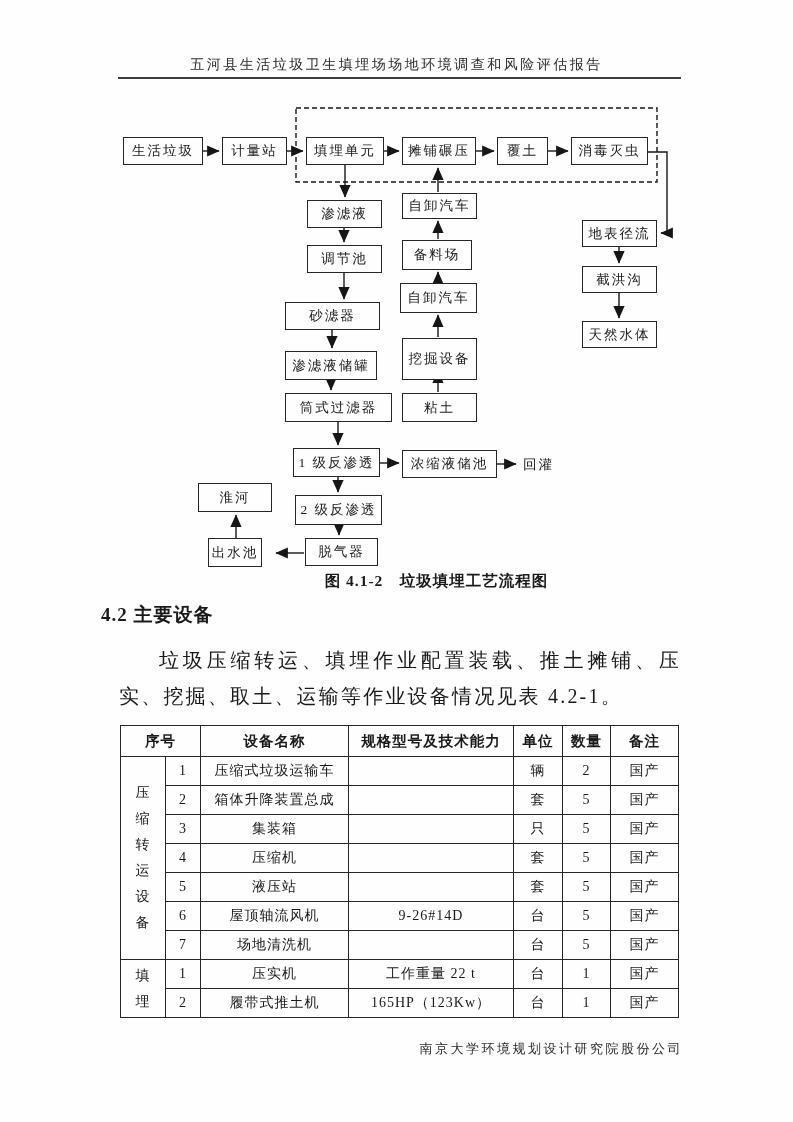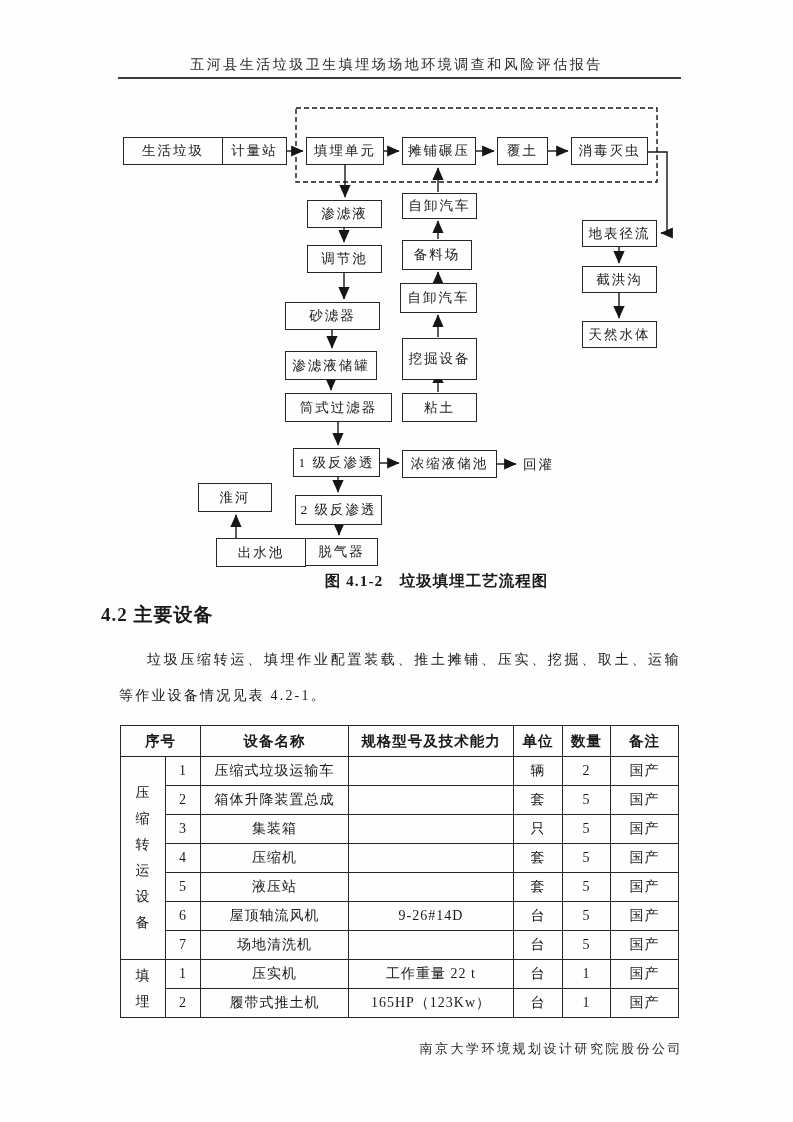--- a/index.html
+++ b/index.html
@@ -15,21 +15,21 @@
   .flow{position:absolute;top:100px;left:0;width:793px;height:505px;}
   .flow svg{position:absolute;top:0;left:0;}
   .nd{position:absolute;border:1.4px solid #262626;background:#fefefe;
     display:flex;align-items:center;justify-content:center;
     font-size:13.5px;letter-spacing:2px;white-space:nowrap;box-sizing:border-box;}
   .plain-label{position:absolute;font-size:13.5px;letter-spacing:2px;}
   .fig-caption{position:absolute;top:471px;left:0;width:793px;text-align:center;
     font-weight:bold;font-size:15.5px;letter-spacing:1px;padding-left:40px;}
   
   .sec-heading{position:absolute;top:602px;left:101px;font-weight:bold;font-size:19px;letter-spacing:1px;}
-  .body-par{position:absolute;top:642px;left:119px;width:562px;font-size:14px;
+  .body-par{position:absolute;top:642px;left:119px;width:562px;font-size:20px;
     line-height:36px;letter-spacing:2.2px;text-align:justify;text-indent:2em;}
   
   .tbl-caption{position:absolute;top:703px;left:120px;width:558px;text-align:center;
     font-weight:bold;font-size:15px;letter-spacing:1px;}
   table.equip{position:absolute;top:725px;left:120px;width:558px;border-collapse:collapse;
     table-layout:fixed;font-size:14px;}
   table.equip td,table.equip th{border:1.4px solid #262626;text-align:center;
     vertical-align:middle;padding:0;letter-spacing:1px;overflow:hidden;}
   table.equip th{height:30px;font-weight:bold;font-size:14.5px;}
   table.equip td{height:28px;}
@@ -76,38 +76,38 @@
         <line x1="438" y1="92" x2="438" y2="68" marker-end="url(#ah)"></line>
         <line x1="438" y1="139" x2="438" y2="121" marker-end="url(#ah)"></line>
         <line x1="438" y1="182" x2="438" y2="172" marker-end="url(#ah)"></line>
         <line x1="438" y1="237" x2="438" y2="215" marker-end="url(#ah)"></line>
         <line x1="438" y1="292" x2="438" y2="271" marker-end="url(#ah)"></line>
         <line x1="619" y1="147" x2="619" y2="163" marker-end="url(#ah)"></line>
         <line x1="619" y1="193" x2="619" y2="218" marker-end="url(#ah)"></line>
       </g>
     </svg>
 
-    <div class="nd" style="left:123px;top:37px;width:100px;height:28px">生活垃圾</div>
+    <div class="nd" style="left:123px;top:37px;width:80px;height:28px">生活垃圾</div>
     <div class="nd" style="left:222px;top:37px;width:65px;height:28px">计量站</div>
     <div class="nd" style="left:306px;top:37px;width:78px;height:28px">填埋单元</div>
     <div class="nd" style="left:402px;top:37px;width:74px;height:28px">摊铺碾压</div>
     <div class="nd" style="left:497px;top:37px;width:51px;height:28px">覆土</div>
     <div class="nd" style="left:571px;top:37px;width:77px;height:28px">消毒灭虫</div>
 
     <div class="nd" style="left:307px;top:100px;width:75px;height:28px">渗滤液</div>
     <div class="nd" style="left:307px;top:145px;width:75px;height:28px">调节池</div>
     <div class="nd" style="left:285px;top:202px;width:95px;height:28px">砂滤器</div>
     <div class="nd" style="left:285px;top:251px;width:92px;height:29px">渗滤液储罐</div>
     <div class="nd" style="left:285px;top:293px;width:107px;height:29px">筒式过滤器</div>
     <div class="nd" style="left:293px;top:348px;width:87px;height:29px">1 级反渗透</div>
     <div class="nd" style="left:402px;top:350px;width:95px;height:28px">浓缩液储池</div>
     <div class="plain-label" style="left:523px;top:356px">回灌</div>
     <div class="nd" style="left:295px;top:395px;width:87px;height:30px">2 级反渗透</div>
     <div class="nd" style="left:305px;top:438px;width:73px;height:28px">脱气器</div>
-    <div class="nd" style="left:216px;top:438px;width:90px;height:29px">出水池</div>
+    <div class="nd" style="left:208px;top:438px;width:54px;height:29px">出水池</div>
     <div class="nd" style="left:198px;top:383px;width:74px;height:29px">淮河</div>
 
     <div class="nd" style="left:402px;top:93px;width:75px;height:26px">自卸汽车</div>
     <div class="nd" style="left:402px;top:140px;width:70px;height:30px">备料场</div>
     <div class="nd" style="left:400px;top:183px;width:77px;height:30px">自卸汽车</div>
     <div class="nd" style="left:402px;top:238px;width:75px;height:42px">挖掘设备</div>
     <div class="nd" style="left:402px;top:293px;width:75px;height:29px">粘土</div>
 
     <div class="nd" style="left:582px;top:120px;width:75px;height:27px">地表径流</div>
     <div class="nd" style="left:582px;top:166px;width:75px;height:27px">截洪沟</div>

